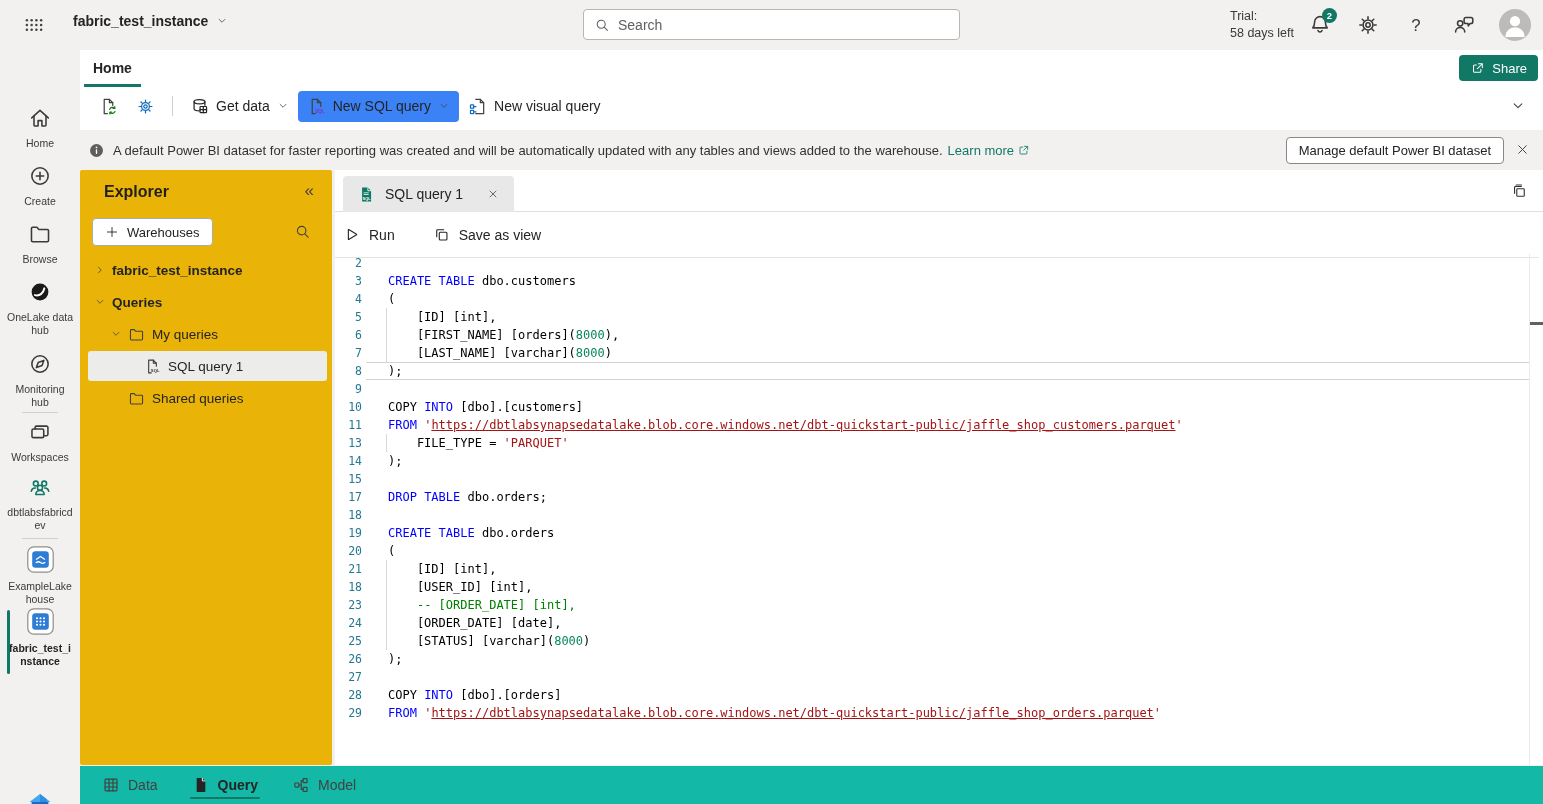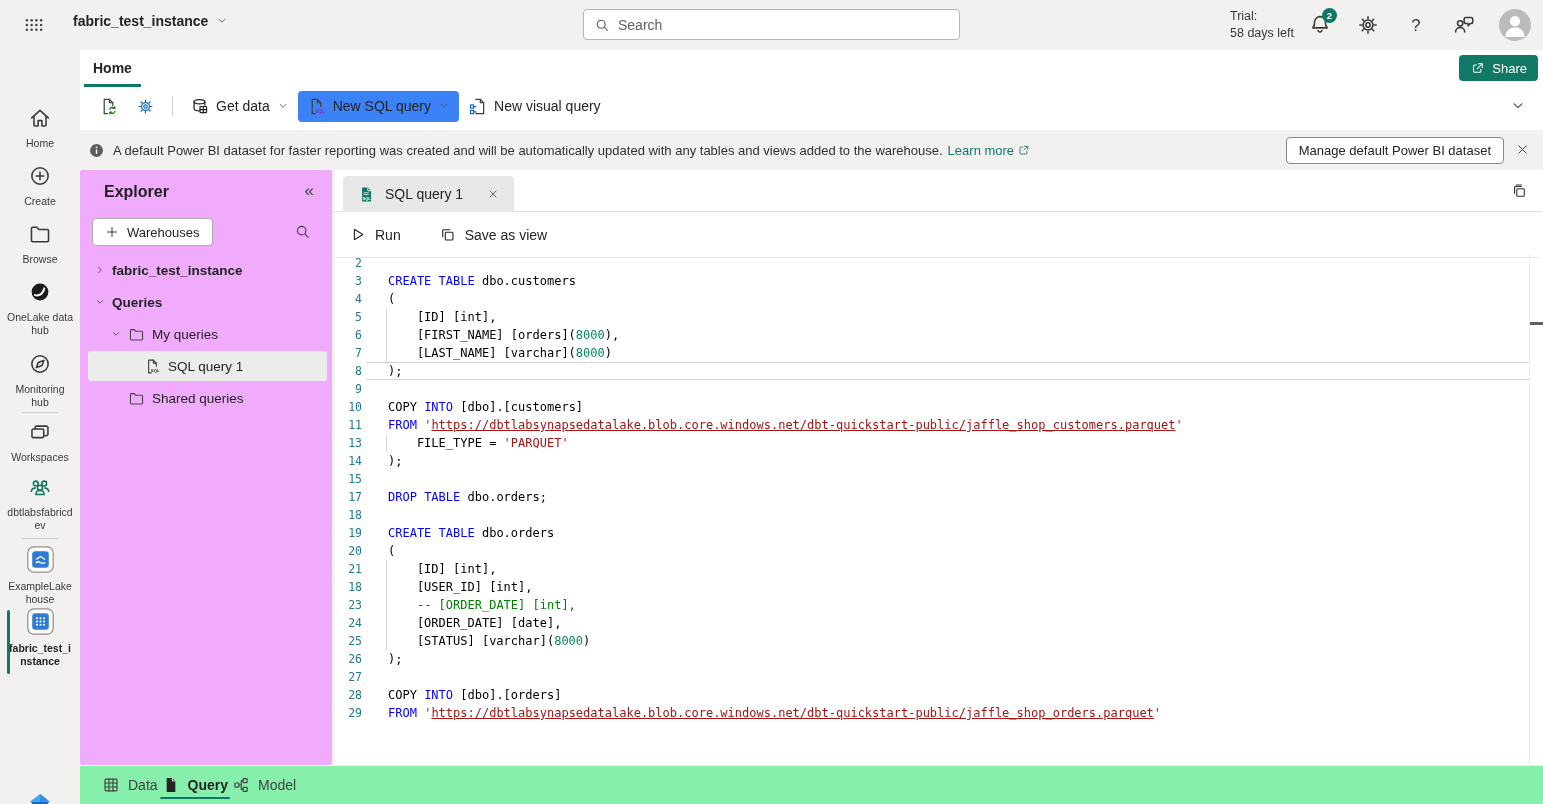--- a/index.html
+++ b/index.html
@@ -69,21 +69,21 @@
   .banner .iic svg { width:17px; height:17px; }
   .banner .msg { font-size:13px; color:#323130; margin-left:8px; }
   .banner .learn { font-size:13px; color:#117865; margin-left:5px; cursor:pointer; display:flex; align-items:center; gap:3px; }
   .banner .learn svg { width:13px; height:13px; }
   .manage-btn { position:absolute; right:39px; top:7px; height:27px; background:#fff; border:1px solid #8a8886; border-radius:4px;
     font-size:13px; font-family:"Liberation Sans",sans-serif; color:#242424; padding:0 12px; cursor:pointer; }
   .banner-close { position:absolute; right:13px; top:12px; width:15px; height:15px; color:#424242; cursor:pointer; }
   .banner-close svg { width:15px; height:15px; }
 
   
-  .explorer { position:absolute; left:80px; top:170px; width:252px; height:595px; background:#f0abfc; border-radius:2px; }
+  .explorer { position:absolute; left:80px; top:170px; width:252px; height:595px; background:#eab308; border-radius:2px; }
   .exp-title { position:absolute; left:24px; top:13px; font-size:16px; font-weight:bold; color:#201f1e; }
   .exp-collapse { position:absolute; right:18px; top:11px; font-size:17px; color:#424242; cursor:pointer; }
   .wh-btn { position:absolute; left:12px; top:48px; height:28px; border:1px solid #adaba9; background:#fff; border-radius:4px;
     display:flex; align-items:center; gap:8px; padding:2px 12px; font-size:13px; font-family:"Liberation Sans",sans-serif; color:#242424; cursor:pointer;text-align:right; }
   .wh-btn svg { width:14px; height:14px; }
   .exp-search { position:absolute; right:21px; top:53px; width:17px; height:17px; color:#424242; cursor:pointer; }
   .exp-search svg { width:17px; height:17px; }
   .tree { position:absolute; left:0; right:0; top:84px; }
   .tree-row { height:32px; display:flex; align-items:center; font-size:13.5px; color:#242424; cursor:pointer; position:relative; }
   .tree-row.bold { font-weight:bold; }
@@ -97,21 +97,21 @@
   
   .editor { position:absolute; left:335px; top:170px; right:0; height:595px; background:#fff; }
   .tabbar { position:absolute; left:0; right:0; top:0; height:42px; border-bottom:1px solid #e1dfdd; }
   .qtab { position:absolute; left:8px; top:6px; height:36px; background:#e8e8e8; border-radius:4px 4px 0 0;
     display:flex; align-items:center; padding:0 15px; gap:10px; font-size:14px; color:#242424; cursor:pointer; }
   .qtab .tic svg { width:17px; height:17px; }
   .qtab .tclose { width:12px; height:12px; color:#424242; margin-left:14px; }
   .qtab .tclose svg { width:12px; height:12px; }
   .copy-ic { position:absolute; right:15px; top:13px; width:17px; height:17px; color:#323130; cursor:pointer; }
   .copy-ic svg { width:17px; height:17px; }
-  .runbar { position:absolute; left:0; right:4px; top:42px; height:46px; border-bottom:1px solid #e6e4e2; display:flex; align-items:center; padding-left:14px; gap:38px; }
+  .runbar { position:absolute; left:0; right:4px; top:42px; height:46px; border-bottom:1px solid #e6e4e2; display:flex; align-items:center; padding-left:8px; gap:38px; }
   .runbar .act { display:flex; align-items:center; gap:9px; font-size:14px; color:#242424; cursor:pointer; }
   .runbar .act svg { width:17px; height:17px; }
 
   .codearea { position:absolute; left:0; right:14px; top:84px; bottom:0; overflow:hidden; }
   .cl { height:18px; display:flex; align-items:center; position:relative;
     font-family:"DejaVu Sans Mono", monospace; font-size:12px; }
   .ln { width:27px; text-align:right; color:#237893; font-size:11.5px; flex:none; }
   .ct { margin-left:26px; white-space:pre; }
   .ig { position:absolute; left:51px; top:0; height:100%; width:1px; background:#d9d9d9; }
   .cl.current::after { content:""; position:absolute; left:31px; right:0; top:0; bottom:0;
@@ -119,21 +119,21 @@
   .tk-kw { color:#0000ff; }
   .tk-pl { color:#000000; }
   .tk-num { color:#098658; }
   .tk-str { color:#a31515; }
   .tk-strl { color:#a31515; text-decoration:underline; }
   .tk-com { color:#008000; }
   .ruler { position:absolute; right:0; top:84px; bottom:0; width:14px; border-left:1px solid #ebebeb; cursor:pointer; }
   .ruler .mark { position:absolute; left:0; right:0; top:68px; height:3px; background:#616161; }
 
   
-  .bottombar { position:absolute; left:80px; right:0; top:766px; height:38px; background:#86efac; display:flex; align-items:flex-end; padding-left:20px; }
+  .bottombar { position:absolute; left:80px; right:0; top:766px; height:38px; background:#14b8a6; display:flex; align-items:flex-end; padding-left:20px; gap:30px; }
   .btab { position:relative; display:flex; align-items:center; gap:8px; font-size:14px; color:#424242; height:100%; cursor:pointer; padding:0 2px; }
   .btab svg { width:18px; height:18px; }
   .btab.active { color:#242424; font-weight:bold; }
   .btab.active::after { content:""; position:absolute; left:0; right:0; bottom:5px; height:2.5px; background:#117865; border-radius:2px; }
 </style>
 </head>
 <body>
 
 <div class="topbar">
   <div class="waffle" data-icon="waffle">

